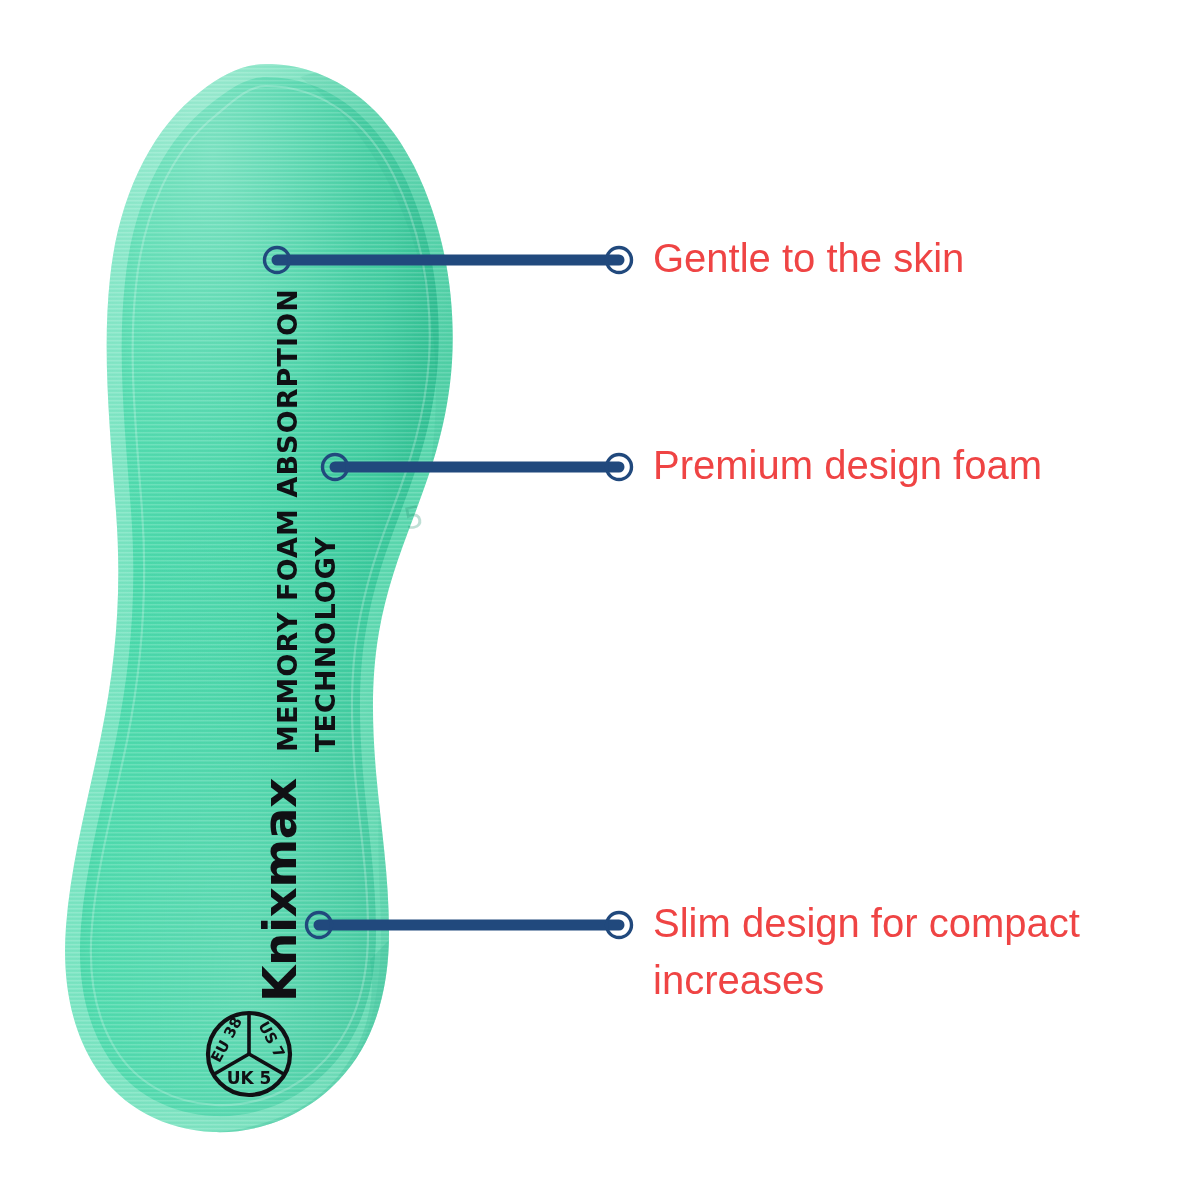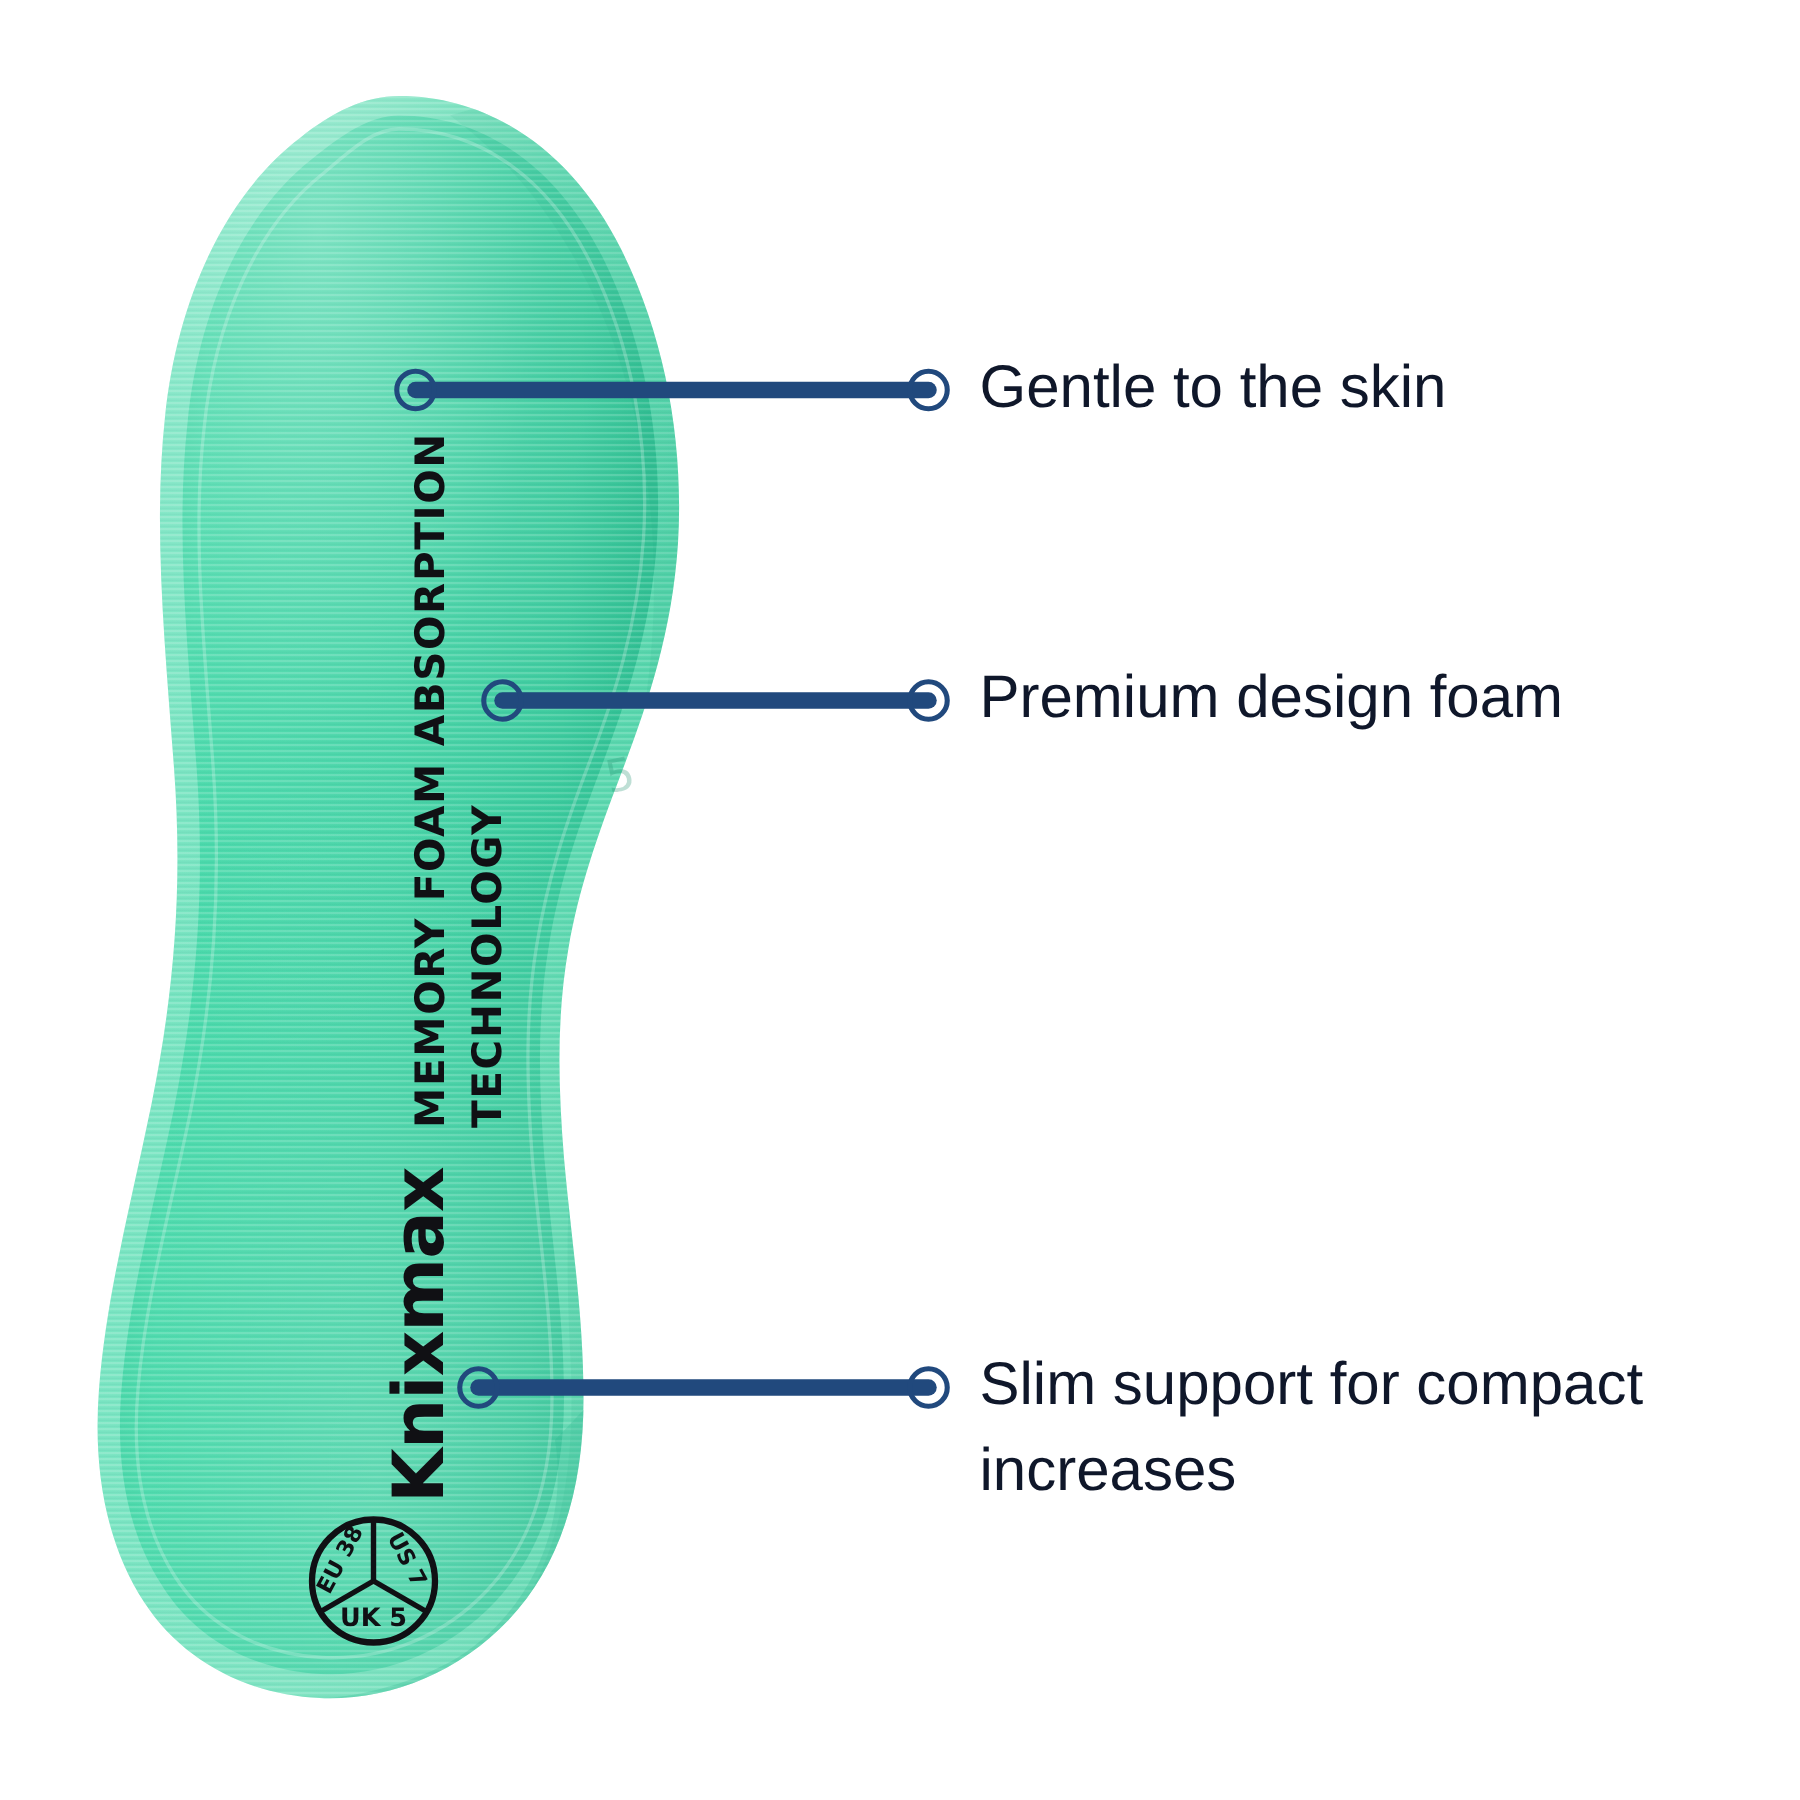--- a/index.html
+++ b/index.html
@@ -109,21 +109,21 @@
     position: absolute;
   }
   .connector {
     position: absolute;
     height: 30px;
   }
   .connector svg { display: block; }
 
   .callout-text {
     position: absolute;
-    color: #0f172a;
+    color: #ef4444;
     font-family: "Liberation Sans", sans-serif;
     font-size: 40px;
     font-weight: 400;
     line-height: 57px;
     white-space: nowrap;
   }
   .callout-text .ln { display: block; }
 
   .c1 .connector { left: 262px; top: 245px; width: 372px; }
   .c1 .callout-text { left: 653px; top: 230px; }
@@ -312,18 +312,18 @@
 
   <div class="callout c3">
     <div class="connector">
       <svg viewBox="0 0 330 30" width="330" height="30">
         <line x1="15" y1="15" x2="315" y2="15" stroke="#21497D" stroke-width="11" stroke-linecap="round"></line>
         <circle cx="15" cy="15" r="12.5" fill="none" stroke="#21497D" stroke-width="3.4"></circle>
         <circle cx="315" cy="15" r="12.5" fill="none" stroke="#21497D" stroke-width="3.4"></circle>
       </svg>
     </div>
     <div class="callout-text">
-      <span class="ln">Slim support for compact</span>
+      <span class="ln">Slim design for compact</span>
       <span class="ln">increases</span>
     </div>
   </div>
 
 </div>
 
 </body></html>

